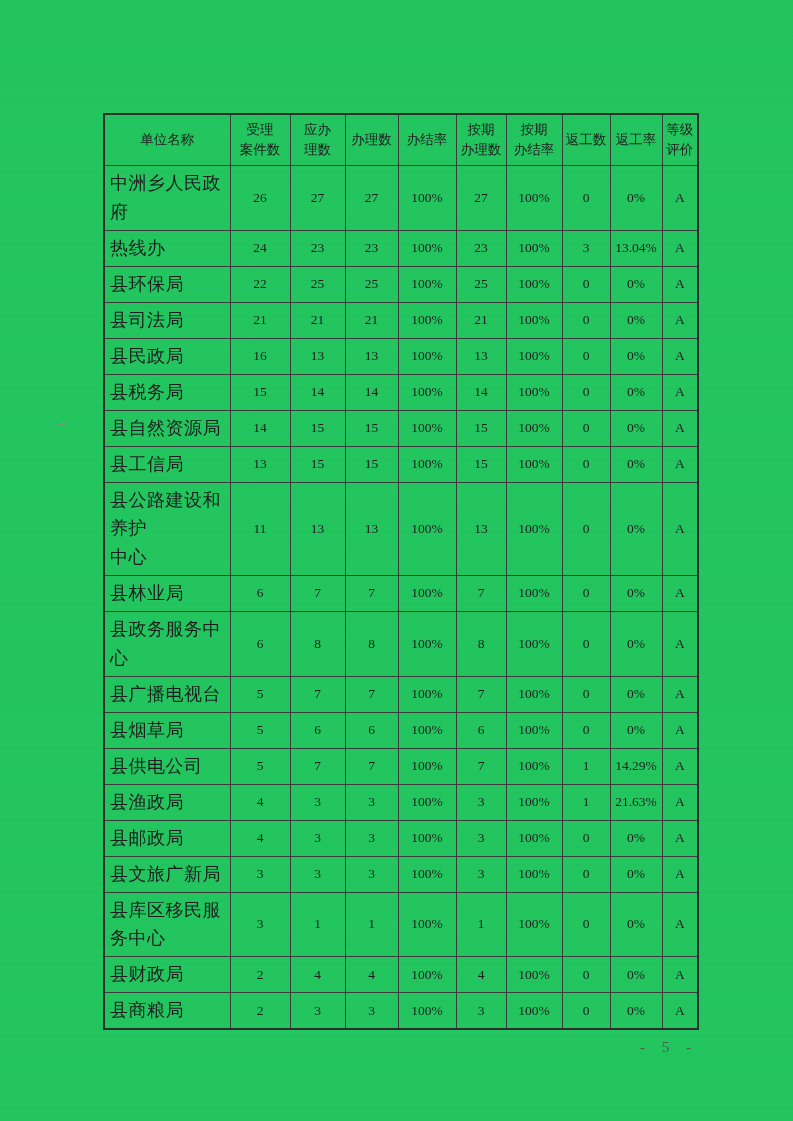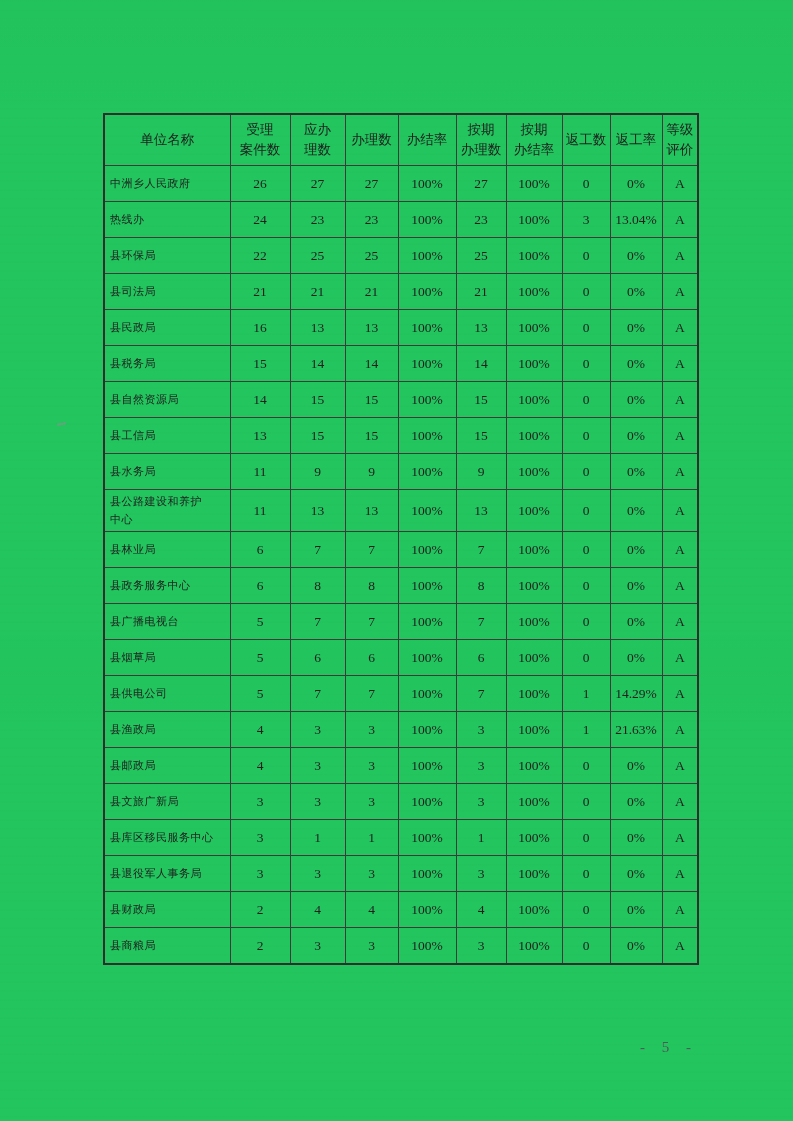--- a/index.html
+++ b/index.html
@@ -61,21 +61,21 @@
     padding: 2px 1px;
   }
   .doc-table td {
     font-size: 13.5px;
     height: 29px;
     text-align: center;
     padding: 2px 1px;
   }
   .doc-table td.name-cell {
     text-align: left;
-    font-size: 11px;
+    font-size: 18px;
     line-height: 1.6;
     padding: 3px 3px 3px 5px;
     white-space: pre-line;
     letter-spacing: 0.5px;
   }
   .page-number {
     position: absolute;
     left: 612px;
     top: 1039px;
     width: 110px;
@@ -216,32 +216,20 @@
           <td class="num-cell">15</td>
           <td class="num-cell">15</td>
           <td class="num-cell">100%</td>
           <td class="num-cell">15</td>
           <td class="num-cell">100%</td>
           <td class="num-cell">0</td>
           <td class="num-cell">0%</td>
           <td class="num-cell">A</td>
         </tr>
         <tr>
-          <td class="name-cell">县水务局</td>
-          <td class="num-cell">11</td>
-          <td class="num-cell">9</td>
-          <td class="num-cell">9</td>
-          <td class="num-cell">100%</td>
-          <td class="num-cell">9</td>
-          <td class="num-cell">100%</td>
-          <td class="num-cell">0</td>
-          <td class="num-cell">0%</td>
-          <td class="num-cell">A</td>
-        </tr>
-        <tr>
           <td class="name-cell">县公路建设和养护
 中心</td>
           <td class="num-cell">11</td>
           <td class="num-cell">13</td>
           <td class="num-cell">13</td>
           <td class="num-cell">100%</td>
           <td class="num-cell">13</td>
           <td class="num-cell">100%</td>
           <td class="num-cell">0</td>
           <td class="num-cell">0%</td>
@@ -343,32 +331,20 @@
           <td class="num-cell">0%</td>
           <td class="num-cell">A</td>
         </tr>
         <tr>
           <td class="name-cell">县库区移民服务中心</td>
           <td class="num-cell">3</td>
           <td class="num-cell">1</td>
           <td class="num-cell">1</td>
           <td class="num-cell">100%</td>
           <td class="num-cell">1</td>
-          <td class="num-cell">100%</td>
-          <td class="num-cell">0</td>
-          <td class="num-cell">0%</td>
-          <td class="num-cell">A</td>
-        </tr>
-        <tr>
-          <td class="name-cell">县退役军人事务局</td>
-          <td class="num-cell">3</td>
-          <td class="num-cell">3</td>
-          <td class="num-cell">3</td>
-          <td class="num-cell">100%</td>
-          <td class="num-cell">3</td>
           <td class="num-cell">100%</td>
           <td class="num-cell">0</td>
           <td class="num-cell">0%</td>
           <td class="num-cell">A</td>
         </tr>
         <tr>
           <td class="name-cell">县财政局</td>
           <td class="num-cell">2</td>
           <td class="num-cell">4</td>
           <td class="num-cell">4</td>

